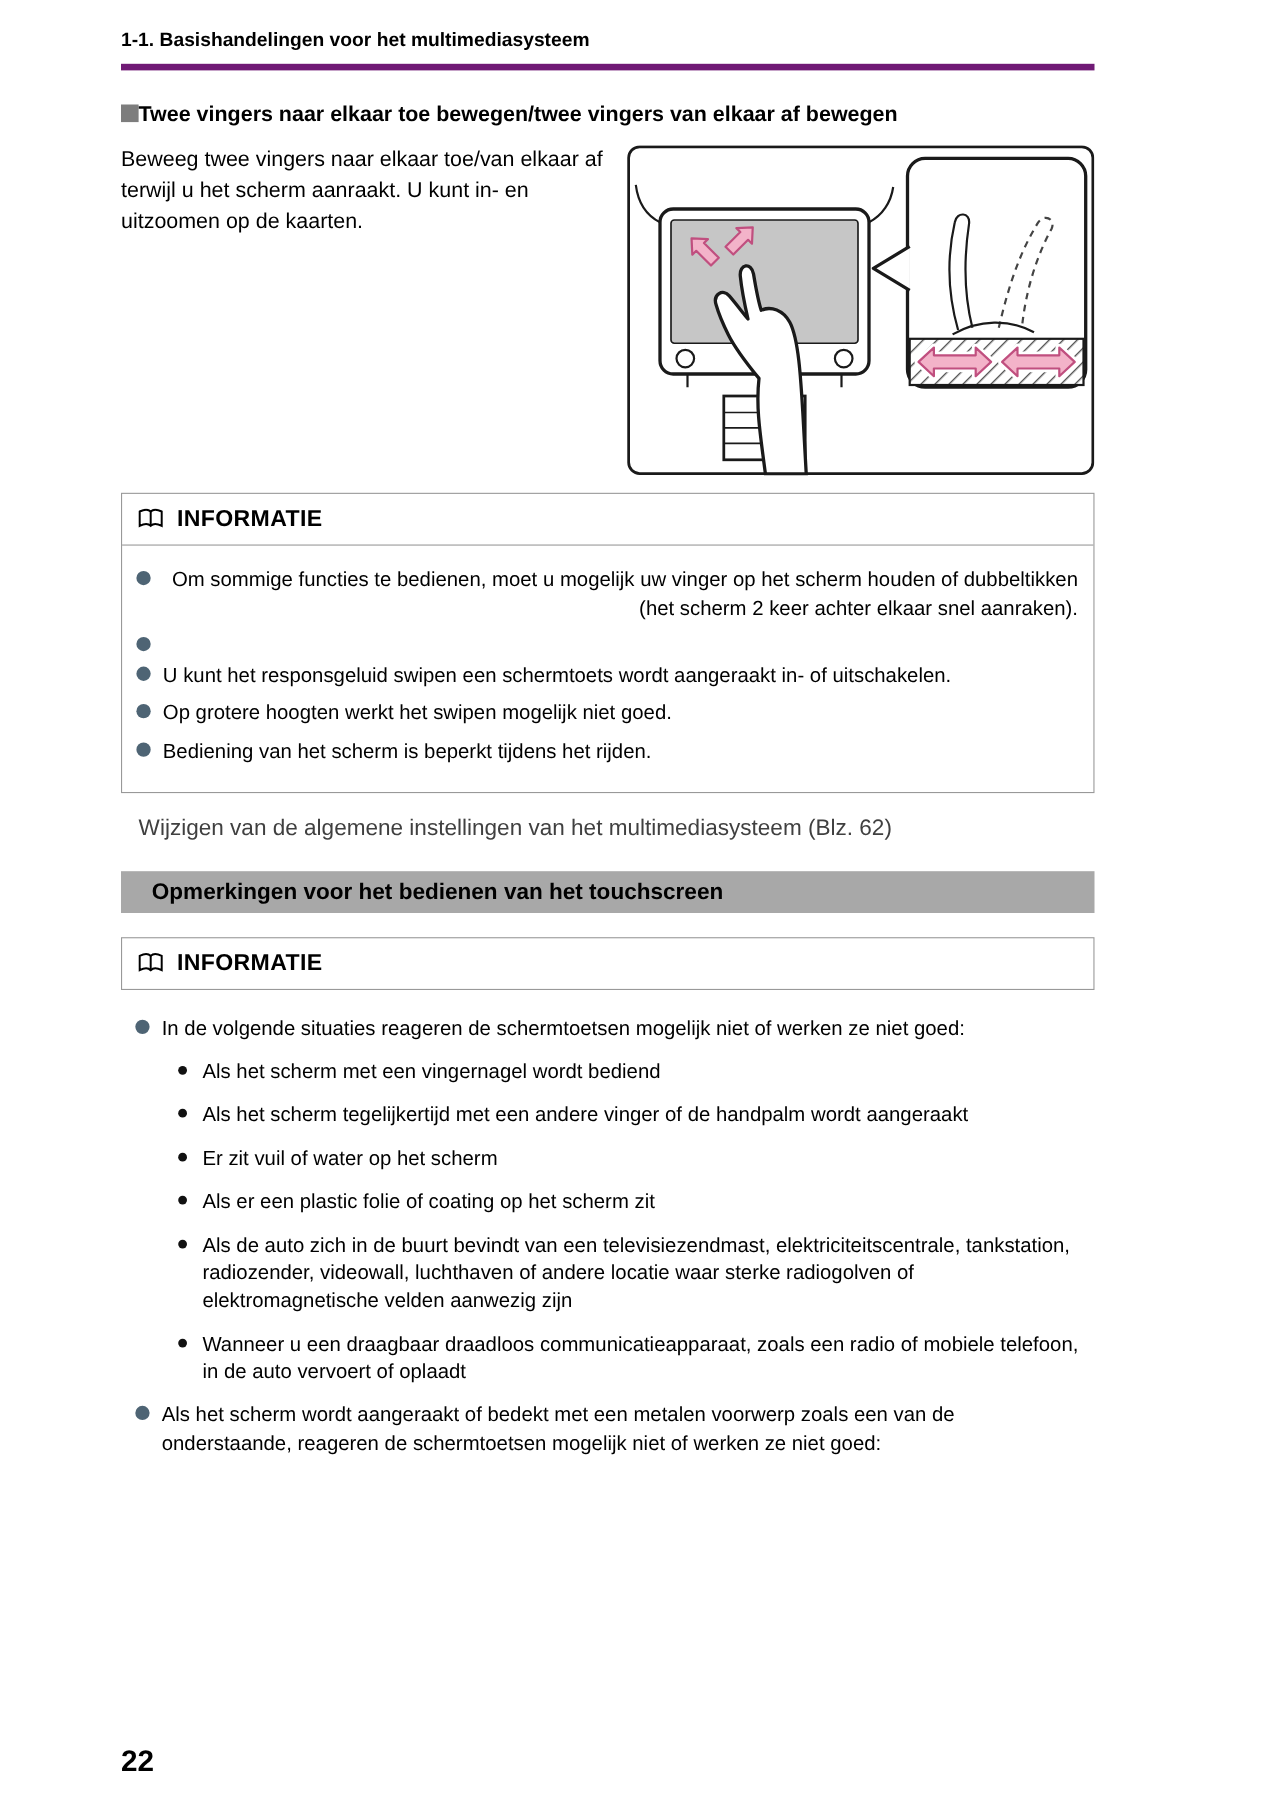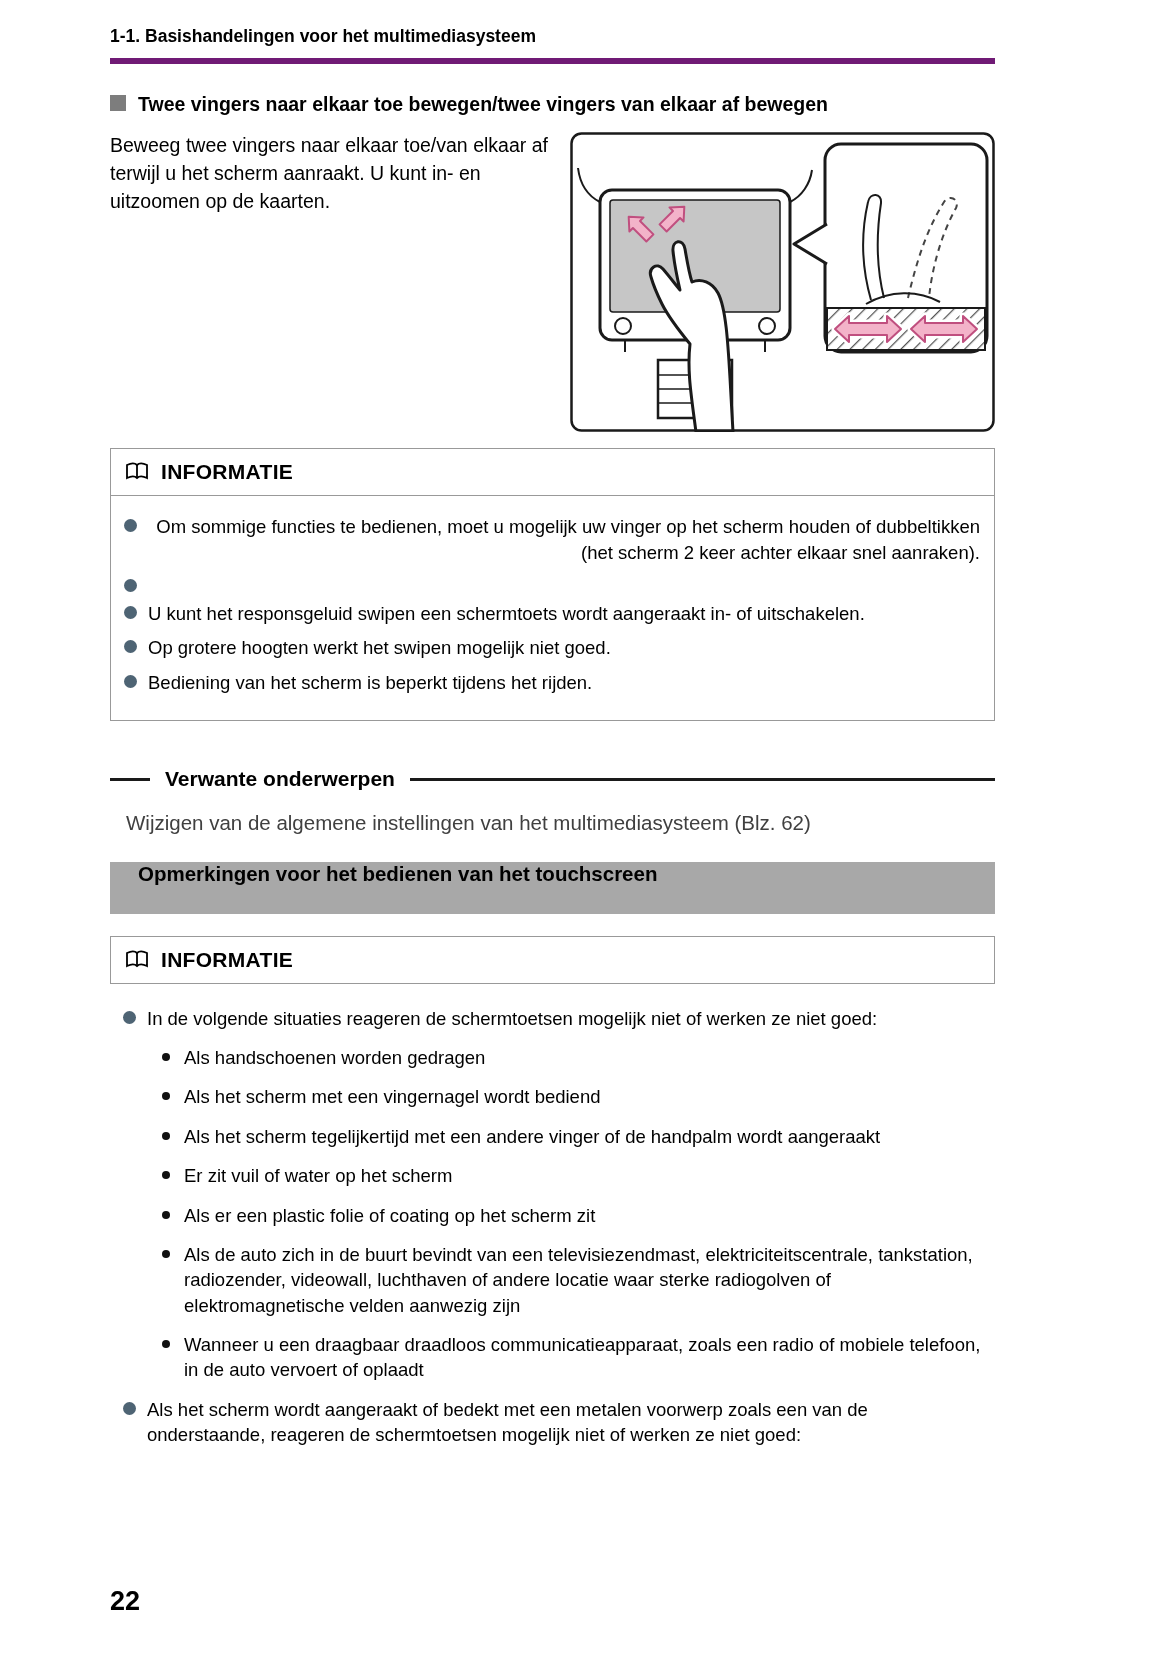--- a/index.html
+++ b/index.html
@@ -9,21 +9,21 @@
     font-family:"Liberation Sans", sans-serif; color:#000;
   }
   .page { width:1165px; padding:26px 170px 0 110px; }
 
   .doc-header {
     font-size:17.5px; font-weight:bold;
     padding-bottom:11px; border-bottom:6px solid #701a75;
   }
 
   .section-title {
-    display:flex; align-items:flex-start; gap:12px;
+    display:flex; align-items:flex-start; 
     margin-top:28px; font-size:19.5px; font-weight:bold; line-height:1.25;
   }
   .square { width:16px; height:16px; background:#7d7d7d; flex:0 0 16px; margin-top:3px; }
 
   .content-row { display:flex; justify-content:space-between; margin-top:16px; }
   .body-text { width:452px; font-size:19.5px; line-height:1.43; }
   .illustration { width:425px; height:300px; flex:0 0 425px; }
 
   .info-box { border:1px solid #999; margin-top:16px; background:#fff; }
   .info-header { display:flex; align-items:center; gap:12px; padding:11px 14px; }
@@ -49,21 +49,21 @@
   .related-heading { display:flex; align-items:center; margin-top:46px; }
   .line-short { width:40px; height:3px; background:#1a1a1a; margin-right:15px; }
   .line-long { flex:1; height:3px; background:#1a1a1a; margin-left:15px; }
   .related-title { font-weight:bold; font-size:21px; white-space:nowrap; }
 
   .related-link {
     display:block; color:#404040; font-size:20.5px; line-height:1.4;
     margin:18px 0 24px 16px; max-width:770px; text-decoration:none;
   }
 
-  .section-bar { display:flex; align-items:flex-start; height:52px; background:#a8a8a8; margin-top:16px; }
+  .section-bar { display:flex; align-items:center; height:38px; background:#a8a8a8; margin-top:16px; }
   .bar-accent { width:13px; background:#5f5f5f; flex:0 0 13px; }
   .bar-text { font-weight:bold; font-size:20.5px; display:flex; align-items:center; padding-left:15px; }
 
   .page-number { position:absolute; left:110px; bottom:36px; font-size:27px; font-weight:bold; }
 </style>
 </head>
 <body>
 
 <div class="page">
 
@@ -166,25 +166,20 @@
           <span class="li-text">Op grotere hoogten werkt het swipen mogelijk niet goed.</span>
         </li>
         <li class="info-item">
           <span class="bullet"></span>
           <span class="li-text">Bediening van het scherm is beperkt tijdens het rijden.</span>
         </li>
       </ul>
     </div>
   </div>
 
-  <div class="related-heading">
-    <span class="line-short"></span>
-    <span class="related-title">Verwante onderwerpen</span>
-    <span class="line-long"></span>
-  </div>
 
   <a class="related-link" href="#">Wijzigen van de algemene instellingen van het multimediasysteem (Blz. 62)</a>
 
   <div class="section-bar">
     <span class="bar-accent"></span>
     <span class="bar-text">Opmerkingen voor het bedienen van het touchscreen</span>
   </div>
 
   <div class="info-header info-header-solo">
     <svg width="24" height="20" viewBox="0 0 24 20">
@@ -197,24 +192,20 @@
   <div class="info2-content">
     <ul class="info-list">
       <li class="info2-item">
         <div class="li-row">
           <span class="bullet"></span>
           <span class="li-text">In de volgende situaties reageren de schermtoetsen mogelijk niet of werken ze niet goed:</span>
         </div>
         <ul class="sub-list">
           <li class="sub-item">
             <span class="dot"></span>
-            <span class="li-text">Als handschoenen worden gedragen</span>
-          </li>
-          <li class="sub-item">
-            <span class="dot"></span>
             <span class="li-text">Als het scherm met een vingernagel wordt bediend</span>
           </li>
           <li class="sub-item">
             <span class="dot"></span>
             <span class="li-text">Als het scherm tegelijkertijd met een andere vinger of de handpalm wordt aangeraakt</span>
           </li>
           <li class="sub-item">
             <span class="dot"></span>
             <span class="li-text">Er zit vuil of water op het scherm</span>
           </li>

